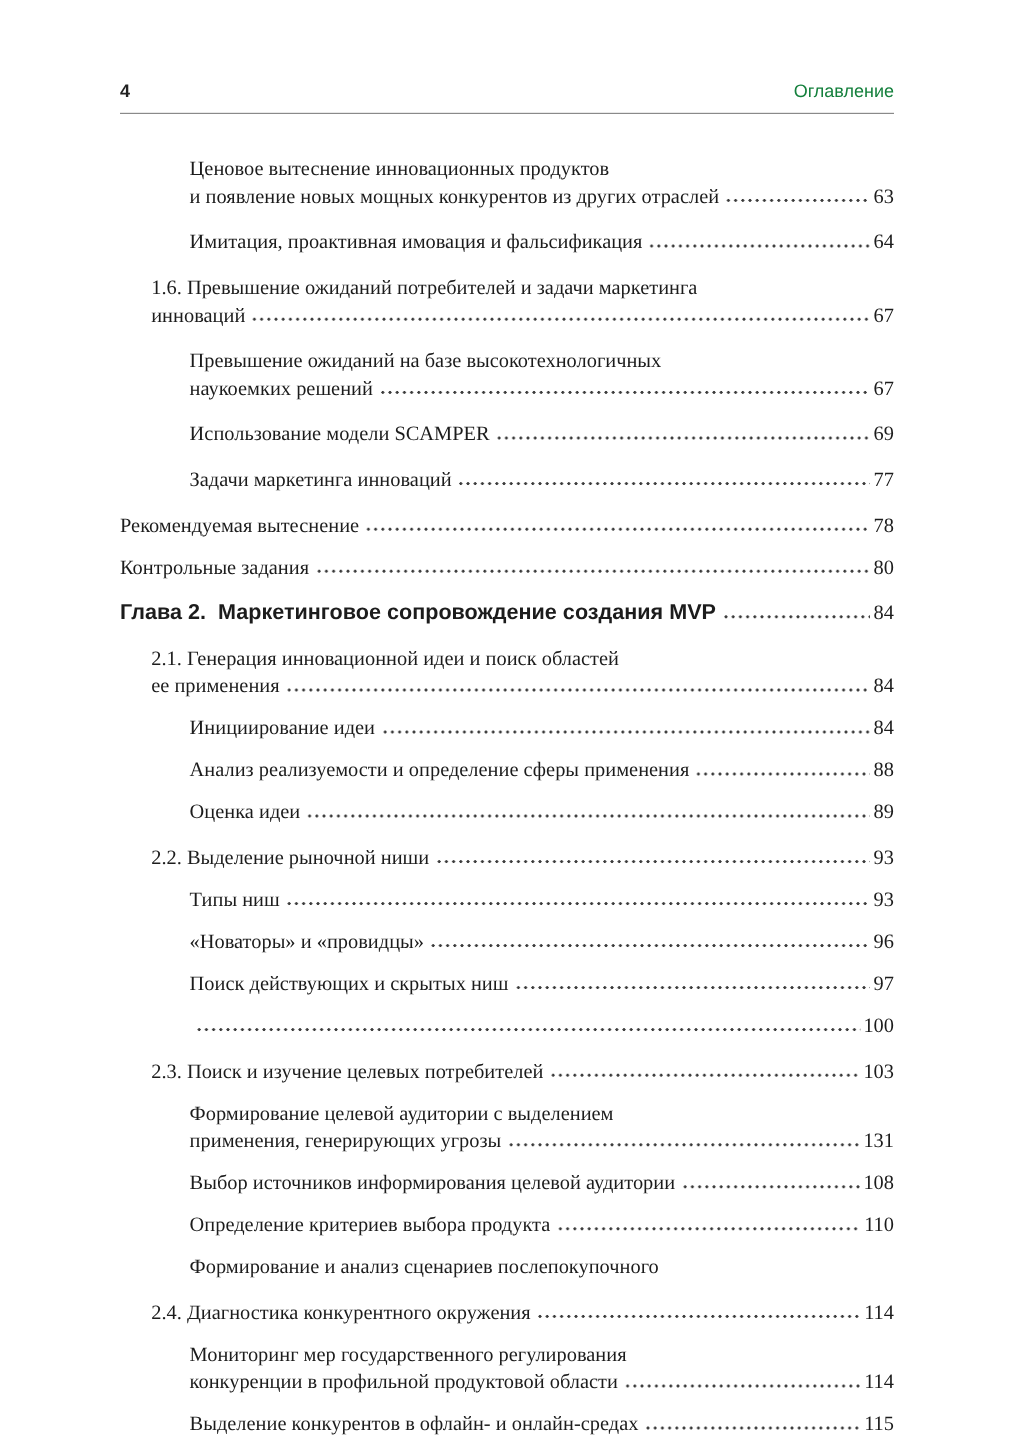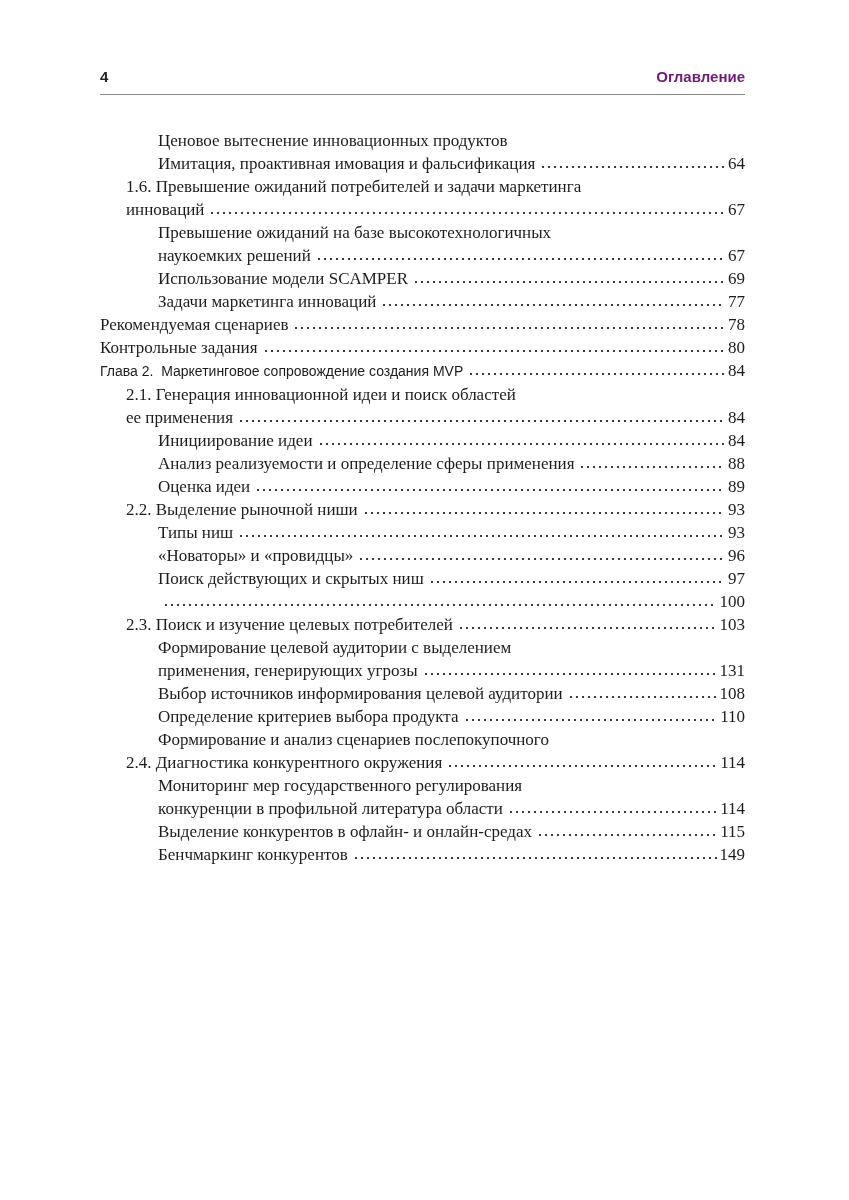--- a/index.html
+++ b/index.html
@@ -23,45 +23,45 @@
     justify-content: space-between;
     align-items: baseline;
     font-family: "Liberation Sans", sans-serif;
     font-size: 15px;
     color: #222;
   }
   .page-header .folio {
     font-weight: bold;
   }
   .page-header .running-title {
-    font-weight: bold;
-    color: #701a75;
+    font-weight: normal;
+    color: #15803d;
   }
   .header-rule {
     margin-top: 9px;
     border-bottom: 1px solid #8a8a8a;
     height: 0;
   }
   .toc-list {
     margin-top: 34px;
   }
   .entry {
     font-size: 17px;
     line-height: 23px;
-    margin-top: 0;
-  }
-  .entry.gap { }
+    margin-top: 12px;
+  }
+  .entry.gap { margin-top: 15px; }
   .entry.lvl-0 { padding-left: 0; }
   .entry.lvl-1 { padding-left: 26px; }
   .entry.lvl-2 { padding-left: 58px; }
   .entry.bold .line,
   .entry.bold .text {
     font-family: "Liberation Sans", sans-serif;
-    font-weight: normal;
-    font-size: 14px;
+    font-weight: bold;
+    font-size: 18px;
   }
   .entry .line { white-space: nowrap; }
   .lastline {
     display: flex;
     align-items: baseline;
   }
   .lastline .text { white-space: nowrap; }
   .dots {
     flex: 1;
     min-width: 14px;
@@ -82,20 +82,25 @@
 <div class="page">
   <header class="page-header">
     <span class="folio">4</span>
     <span class="running-title">Оглавление</span>
   </header>
   <div class="header-rule"></div>
 
   <div class="toc-list" id="toc-list">
       <div class="entry lvl-2">
         <div class="line">Ценовое вытеснение инновационных продуктов</div>
+        <div class="lastline">
+          <span class="text">и появление новых мощных конкурентов из других отраслей</span>
+          <span class="dots"></span>
+          <span class="page-num">63</span>
+        </div>
       </div>
       <div class="entry lvl-2 gap">
         <div class="lastline">
           <span class="text">Имитация, проактивная имовация и фальсификация</span>
           <span class="dots"></span>
           <span class="page-num">64</span>
         </div>
       </div>
       <div class="entry lvl-1 gap">
         <div class="line">1.6. Превышение ожиданий потребителей и задачи маркетинга</div>
@@ -122,21 +127,21 @@
       </div>
       <div class="entry lvl-2 gap">
         <div class="lastline">
           <span class="text">Задачи маркетинга инноваций</span>
           <span class="dots"></span>
           <span class="page-num">77</span>
         </div>
       </div>
       <div class="entry lvl-0 gap">
         <div class="lastline">
-          <span class="text">Рекомендуемая сценариев</span>
+          <span class="text">Рекомендуемая вытеснение</span>
           <span class="dots"></span>
           <span class="page-num">78</span>
         </div>
       </div>
       <div class="entry lvl-0">
         <div class="lastline">
           <span class="text">Контрольные задания</span>
           <span class="dots"></span>
           <span class="page-num">80</span>
         </div>
@@ -246,21 +251,21 @@
       <div class="entry lvl-1 gap">
         <div class="lastline">
           <span class="text">2.4. Диагностика конкурентного окружения</span>
           <span class="dots"></span>
           <span class="page-num">114</span>
         </div>
       </div>
       <div class="entry lvl-2">
         <div class="line">Мониторинг мер государственного регулирования</div>
         <div class="lastline">
-          <span class="text">конкуренции в профильной литература области</span>
+          <span class="text">конкуренции в профильной продуктовой области</span>
           <span class="dots"></span>
           <span class="page-num">114</span>
         </div>
       </div>
       <div class="entry lvl-2">
         <div class="lastline">
           <span class="text">Выделение конкурентов в офлайн- и онлайн-средах</span>
           <span class="dots"></span>
           <span class="page-num">115</span>
         </div>

